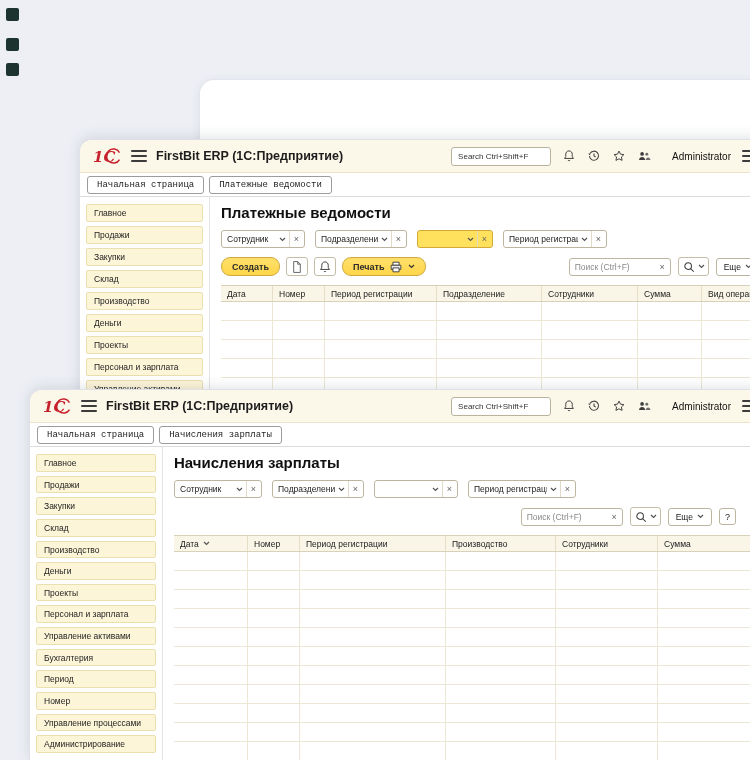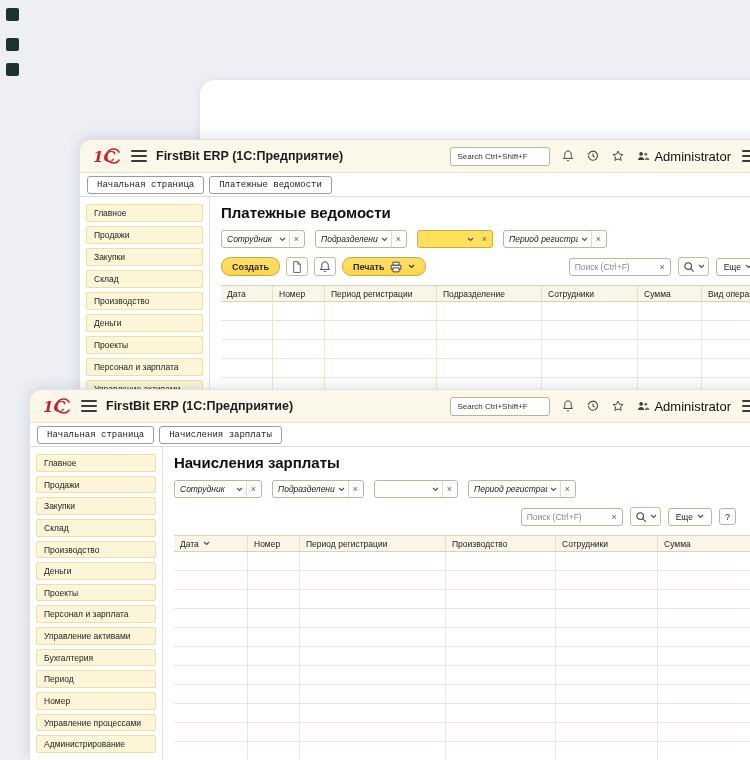--- a/index.html
+++ b/index.html
@@ -34,21 +34,21 @@
   .burger { display:inline-block; cursor:pointer; }
   .burger i { display:block; width:16px; height:2px; background:#3c3c3c; border-radius:1px; margin:3px 0; }
   .w-title { font-size:12.5px; font-weight:bold; color:#1d1d1d; white-space:nowrap; }
   .hdr-right { margin-left:auto; display:flex; align-items:center; gap:11px; }
   .hdr-search {
     width:100px; height:19px; border:1px solid #b9b39e; border-radius:3px;
     font-size:8px; padding:0 6px; font-family:inherit; color:#222; background:#fff; outline:none;
   }
   .hdr-search::placeholder { color:#333; }
   .ic { width:14px; height:14px; display:block; cursor:pointer; }
-  .user { display:flex; align-items:center; gap:4px; font-size:13px; color:#111; white-space:nowrap; cursor:pointer; }
+  .user { display:flex; align-items:center; gap:21px; font-size:10px; color:#111; white-space:nowrap; cursor:pointer; }
 
   .tabs-row {
     height:24px; min-height:24px; background:#fff; border-bottom:1px solid #dcdcdc;
     display:flex; align-items:center; padding:0 7px; gap:5px;
   }
   .tab {
     border:1px solid #9c9c9c; border-radius:3px; padding:3px 9px;
     font-size:9px; color:#1d1d1d; background:#fff; white-space:nowrap; cursor:pointer;font-family:Liberation Mono, monospace;
   }
 
@@ -65,21 +65,21 @@
   }
 
   .main { flex:1; padding:7px 0 0 11px; display:flex; flex-direction:column; overflow:hidden; }
   .page-title { font-size:15px; font-weight:bold; color:#101010; margin-bottom:9px; }
 
   .filters { display:flex; gap:10px; margin-bottom:9px; }
   .dd {
     display:flex; align-items:center; height:18px; border:1px solid #bcb6a0; border-radius:3px;
     background:#fff; font-size:8.5px; color:#222; cursor:pointer;
   }
-  .dd .lbl { flex:1; padding:0 5px; white-space:nowrap; overflow:hidden;font-style:italic; }
+  .dd .lbl { flex:1; padding:0 5px; white-space:nowrap; overflow:hidden; }
   .dd .chev { padding:0 3px; display:flex; align-items:center; height:100%; }
   .dd .x { padding:0 5px 0 4px; color:#666; font-size:9px; border-left:1px solid #e0dbc8; height:100%; display:flex; align-items:center; }
   .dd.hl { background:#ffe15e; border-color:#d3ab36; }
 
   .toolbar { display:flex; align-items:center; margin-bottom:9px; padding-right:10px; }
   .spacer { flex:1; }
   .tb-left { display:flex; gap:6px; align-items:center; }
   .tb-right { display:flex; gap:7px; align-items:center; }
   .btn-y {
     display:flex; align-items:center; gap:5px; height:19px; padding:0 10px;

